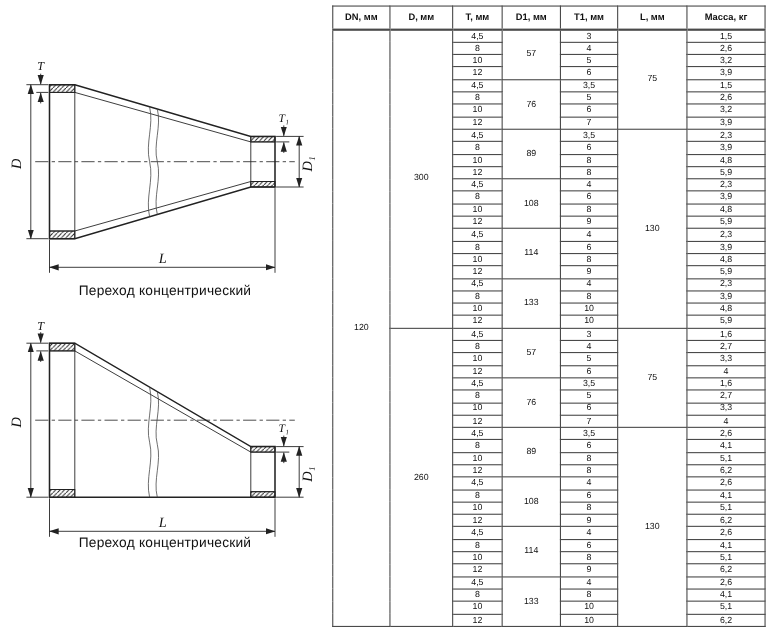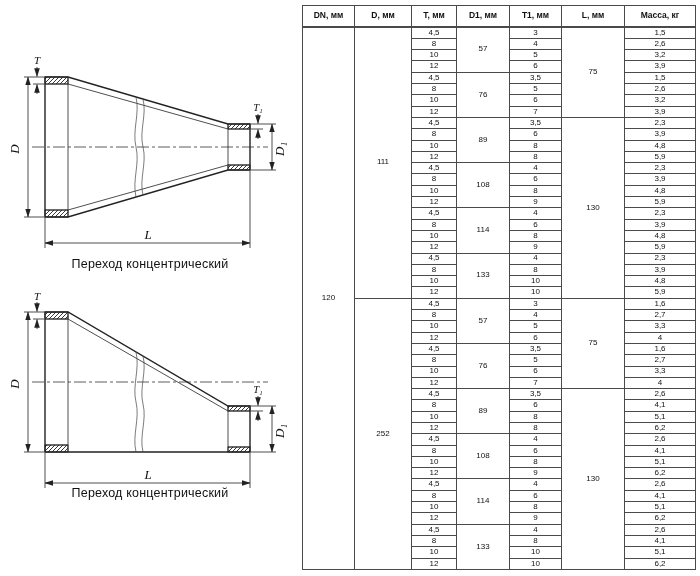--- a/index.html
+++ b/index.html
@@ -170,21 +170,21 @@
           <th>T, мм</th>
           <th>D1, мм</th>
           <th>T1, мм</th>
           <th>L, мм</th>
           <th>Масса, кг</th>
         </tr>
       </thead>
       <tbody id="table-body">
           <tr>
             <td rowspan="48">120</td>
-            <td rowspan="24">111</td>
+            <td rowspan="24">300</td>
             <td>4,5</td>
             <td rowspan="4">57</td>
             <td>3</td>
             <td rowspan="8">75</td>
             <td>1,5</td>
           </tr>
           <tr>
             <td>8</td>
             <td>4</td>
             <td>2,6</td>
@@ -299,21 +299,21 @@
             <td>10</td>
             <td>10</td>
             <td>4,8</td>
           </tr>
           <tr>
             <td>12</td>
             <td>10</td>
             <td>5,9</td>
           </tr>
           <tr>
-            <td rowspan="24">252</td>
+            <td rowspan="24">260</td>
             <td>4,5</td>
             <td rowspan="4">57</td>
             <td>3</td>
             <td rowspan="8">75</td>
             <td>1,6</td>
           </tr>
           <tr>
             <td>8</td>
             <td>4</td>
             <td>2,7</td>

